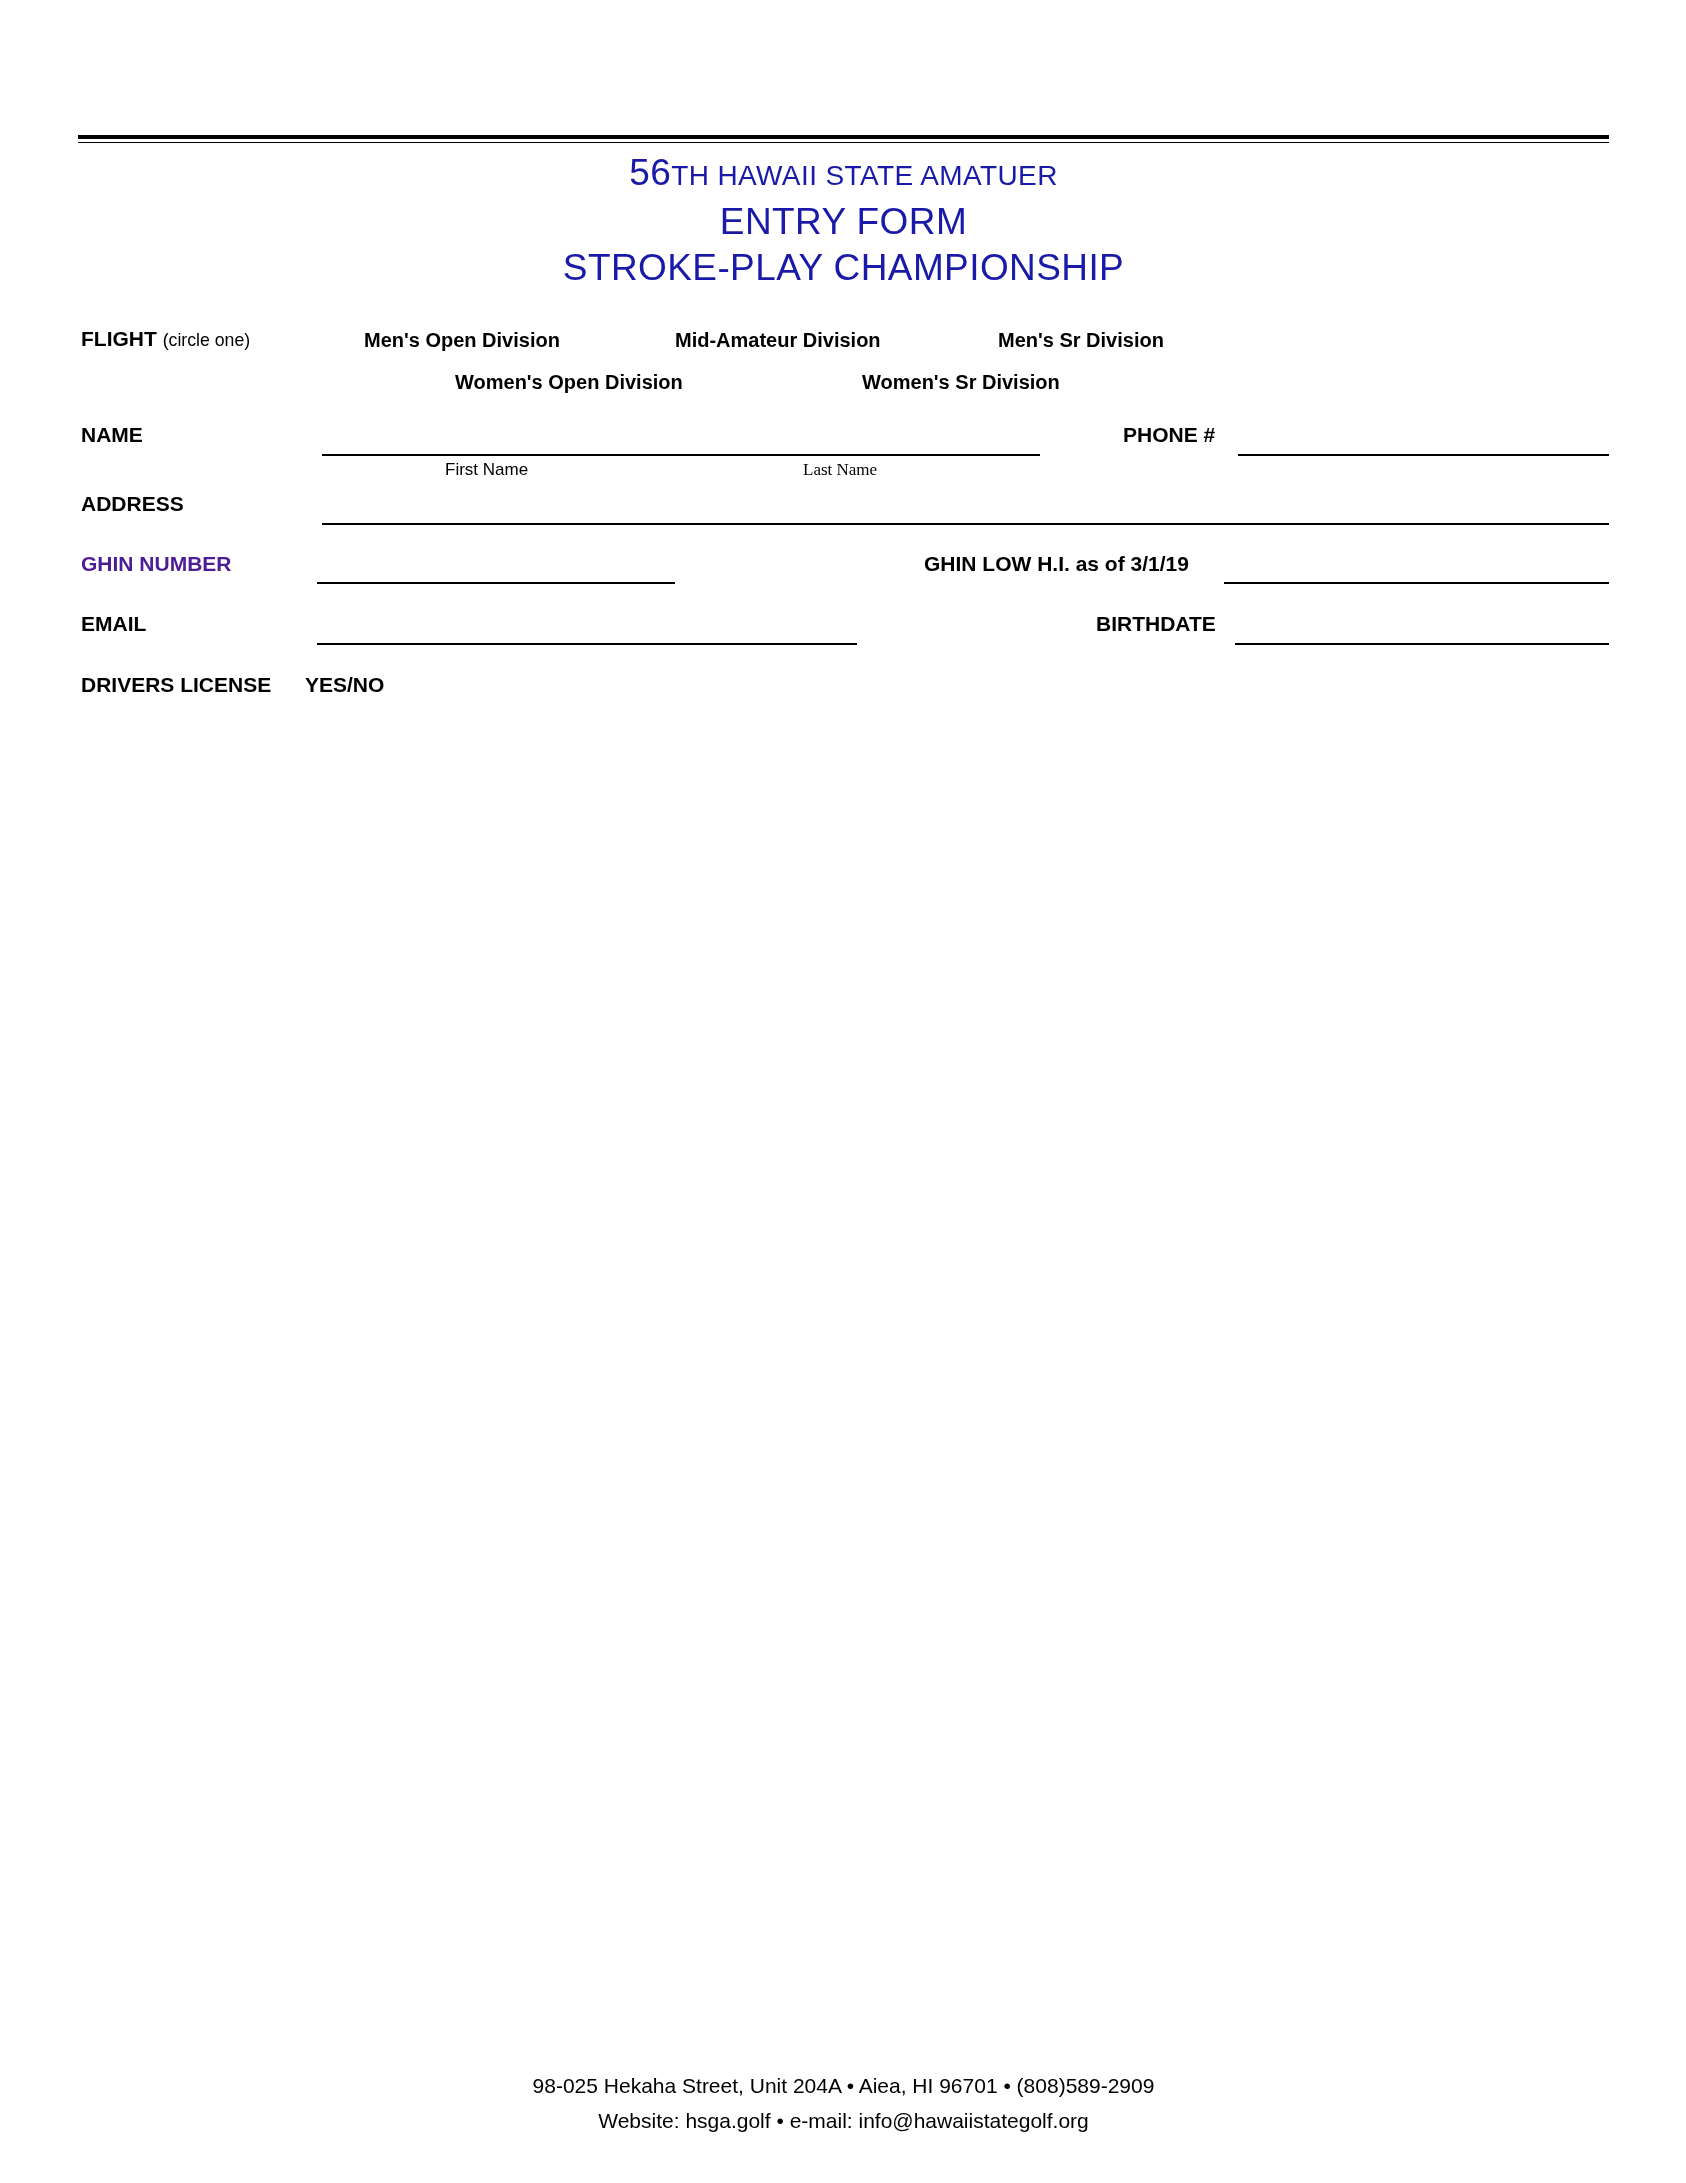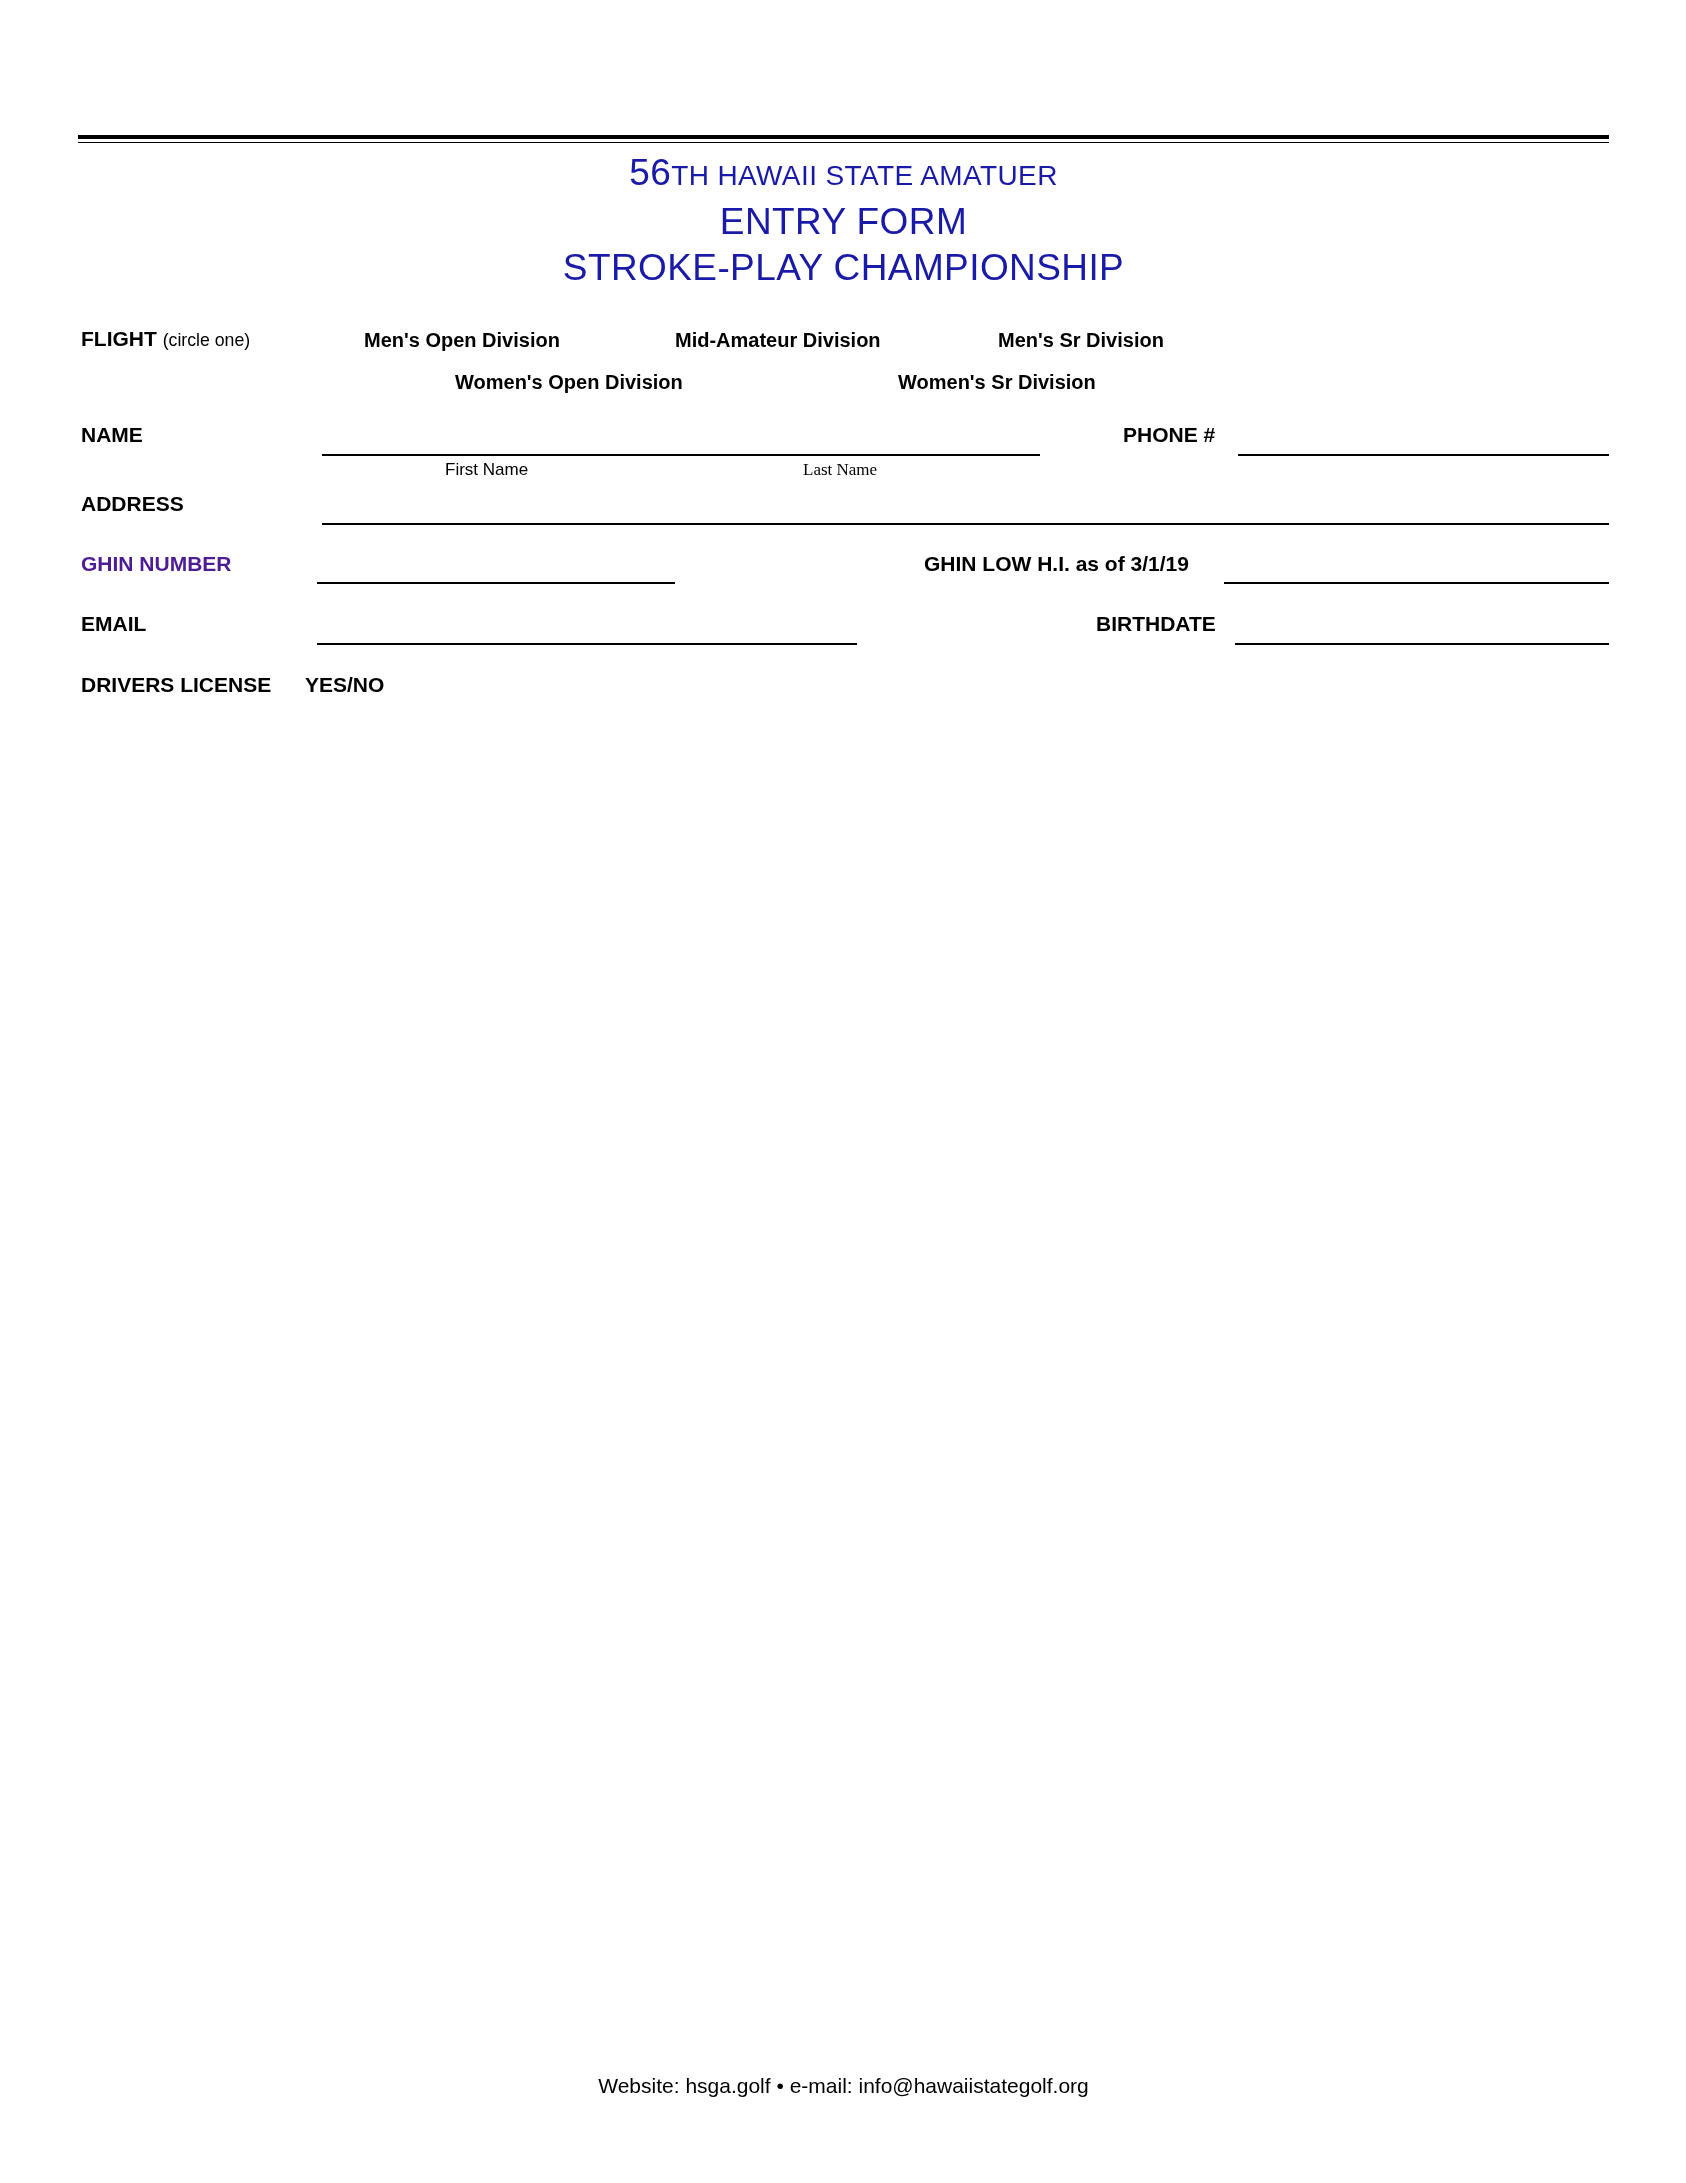--- a/index.html
+++ b/index.html
@@ -106,21 +106,21 @@
   <div class="lbl" style="left:81px; top:327px;">
     <span>FLIGHT</span>
     <span class="thin">(circle one)</span>
   </div>
 
   <div class="div-opt" style="left:364px; top:329px;">Men's Open Division</div>
   <div class="div-opt" style="left:675px; top:329px;">Mid-Amateur Division</div>
   <div class="div-opt" style="left:998px; top:329px;">Men's Sr Division</div>
 
   <div class="div-opt" style="left:455px; top:371px;">Women's Open Division</div>
-  <div class="div-opt" style="left:862px; top:371px;margin-left:36px;">Women's Sr Division</div>
+  <div class="div-opt" style="left:862px; top:371px;">Women's Sr Division</div>
 
   <div class="lbl" style="left:81px; top:423px;">NAME</div>
   <div class="rule" style="left:322px; top:454px; width:718px;"></div>
   <div class="subnote" style="left:445px; top:460px;">First Name</div>
   <div class="subnote" style="left:803px; top:460px;font-family:Liberation Serif, serif;">Last  Name</div>
 
   <div class="lbl" style="left:1123px; top:423px;">PHONE #</div>
   <div class="rule" style="left:1238px; top:454px; width:371px;"></div>
 
   <div class="lbl" style="left:81px; top:492px;">ADDRESS</div>
@@ -135,17 +135,18 @@
   <div class="lbl" style="left:81px; top:612px;">EMAIL</div>
   <div class="rule" style="left:317px; top:643px; width:540px;"></div>
 
   <div class="lbl" style="left:1096px; top:612px;">BIRTHDATE</div>
   <div class="rule" style="left:1235px; top:643px; width:374px;"></div>
 
   <div class="lbl" style="left:81px; top:673px;">DRIVERS LICENSE</div>
   <div class="lbl" style="left:305px; top:673px;">YES/NO</div>
 
   <div class="footer">
+    <div>98-025 Hekaha Street, Unit 204A • Aiea, HI 96701 • (808)589-2909</div>
     <div>Website: hsga.golf  •  e-mail:  info@hawaiistategolf.org</div>
   </div>
 
 </div>
 
 
 </body></html>

